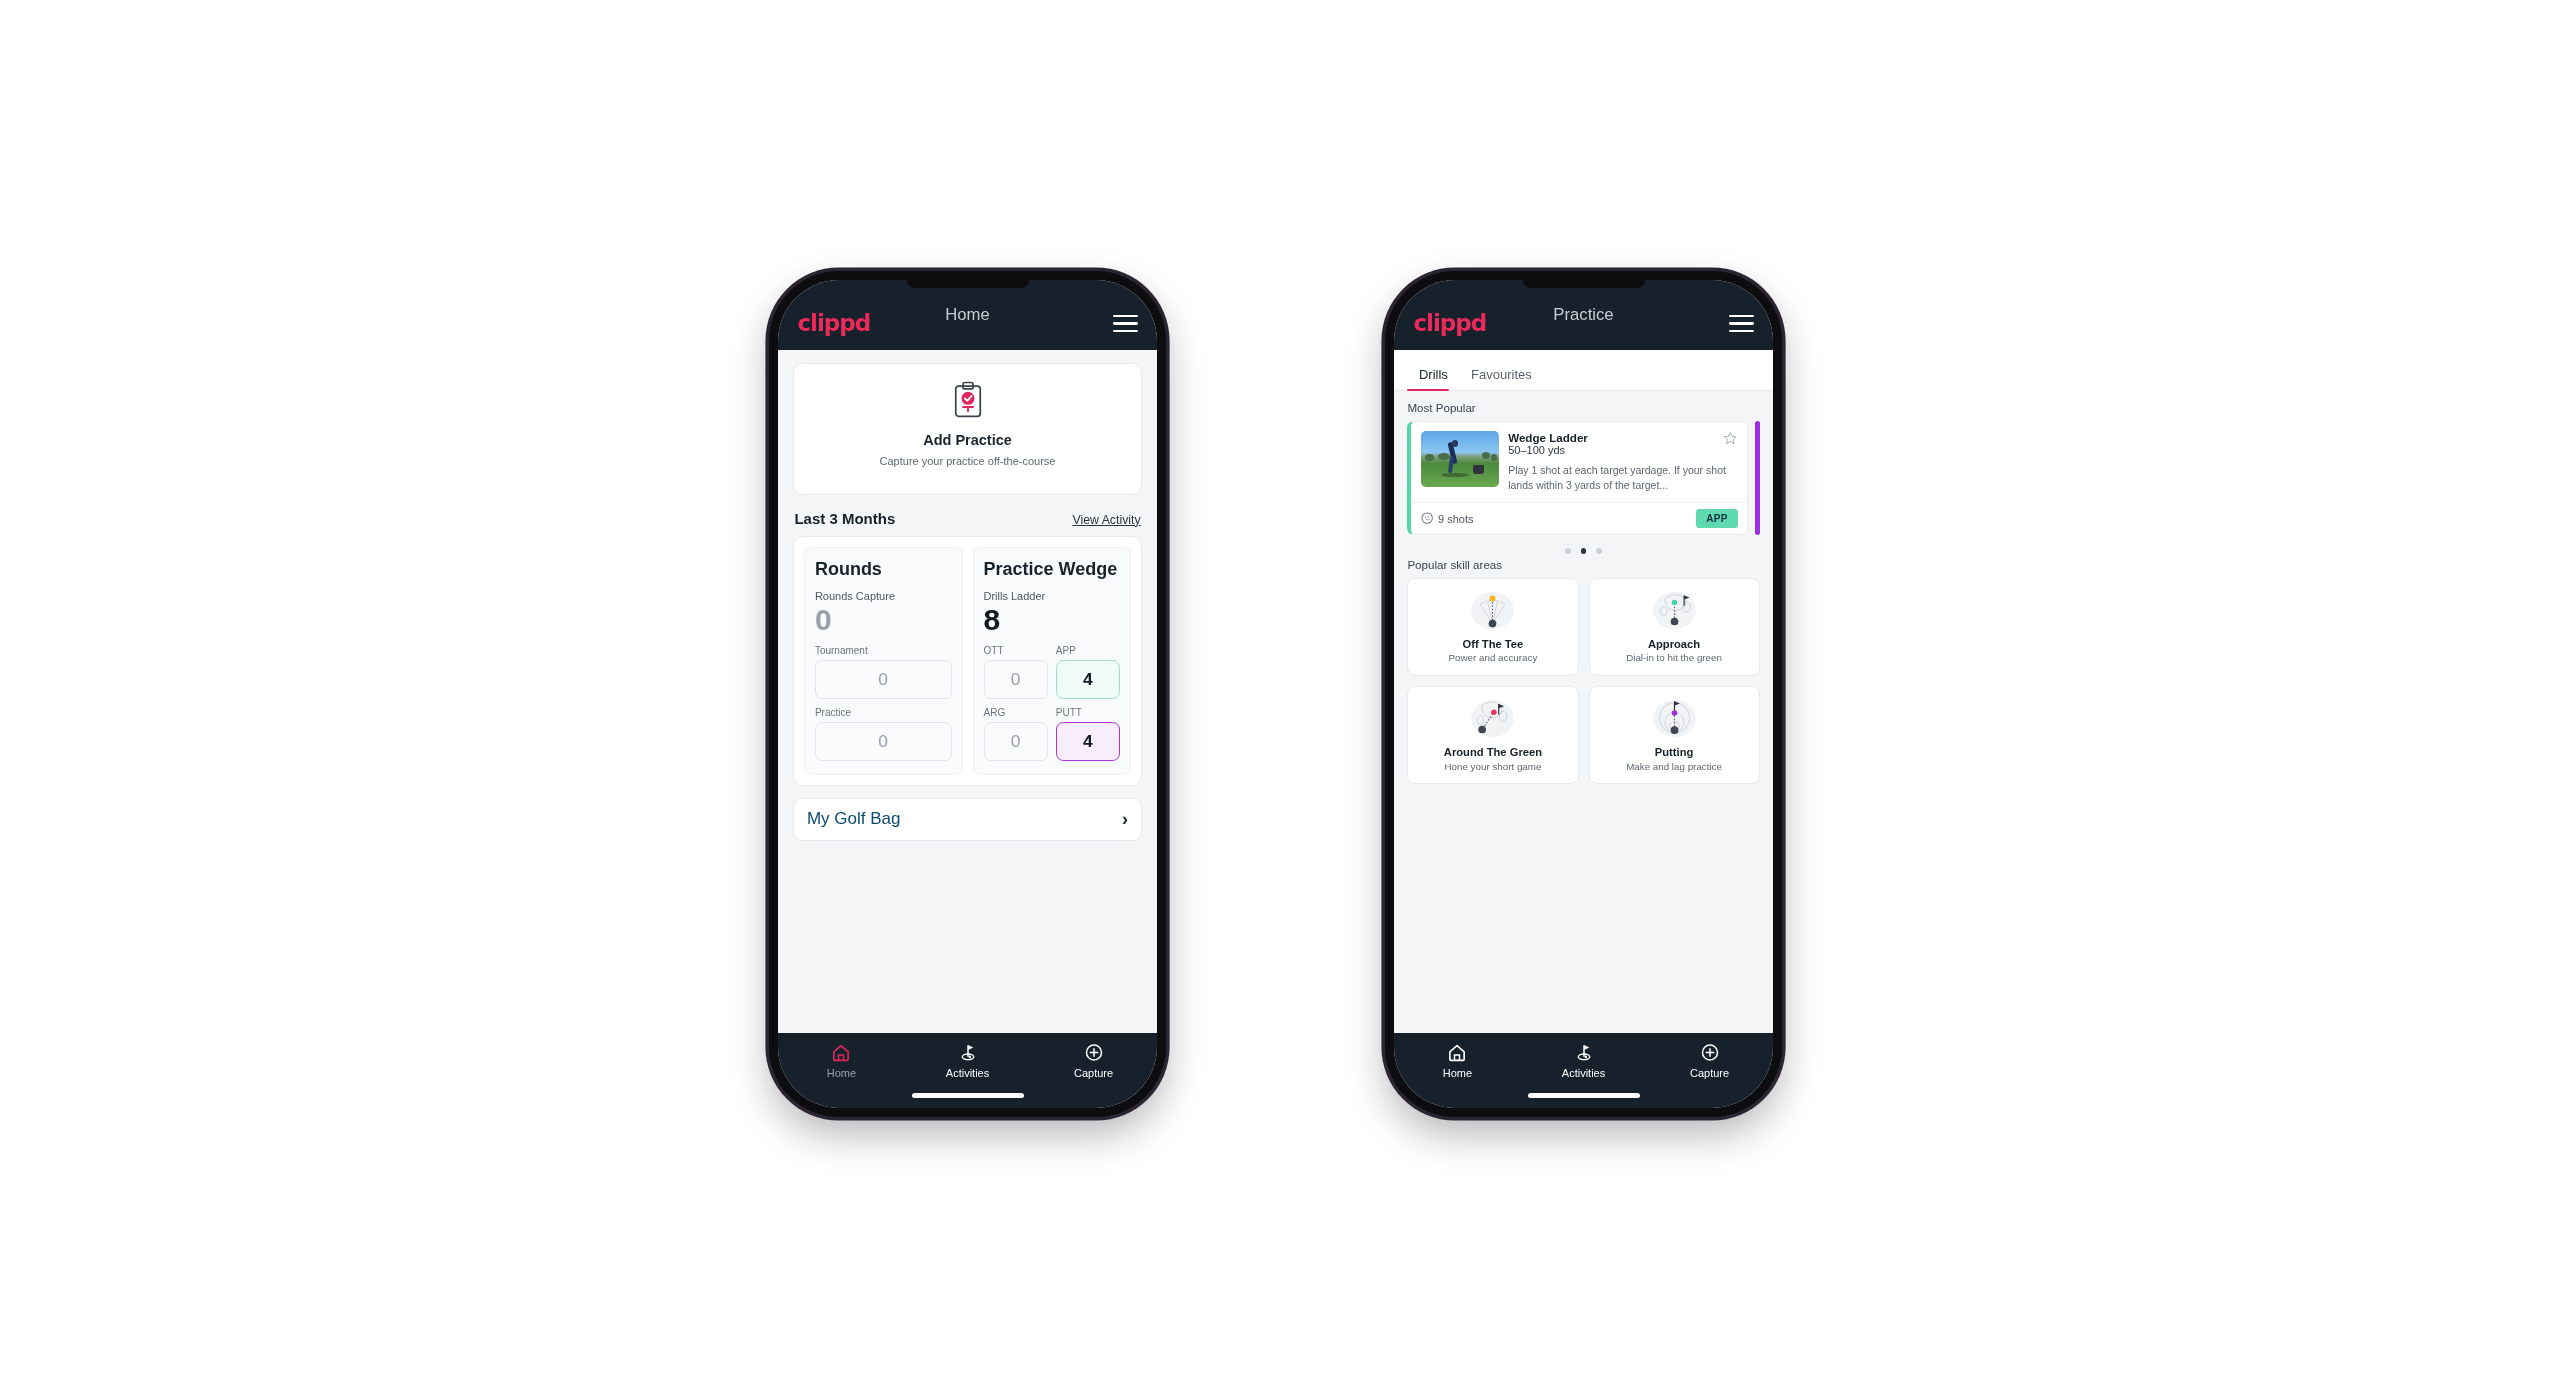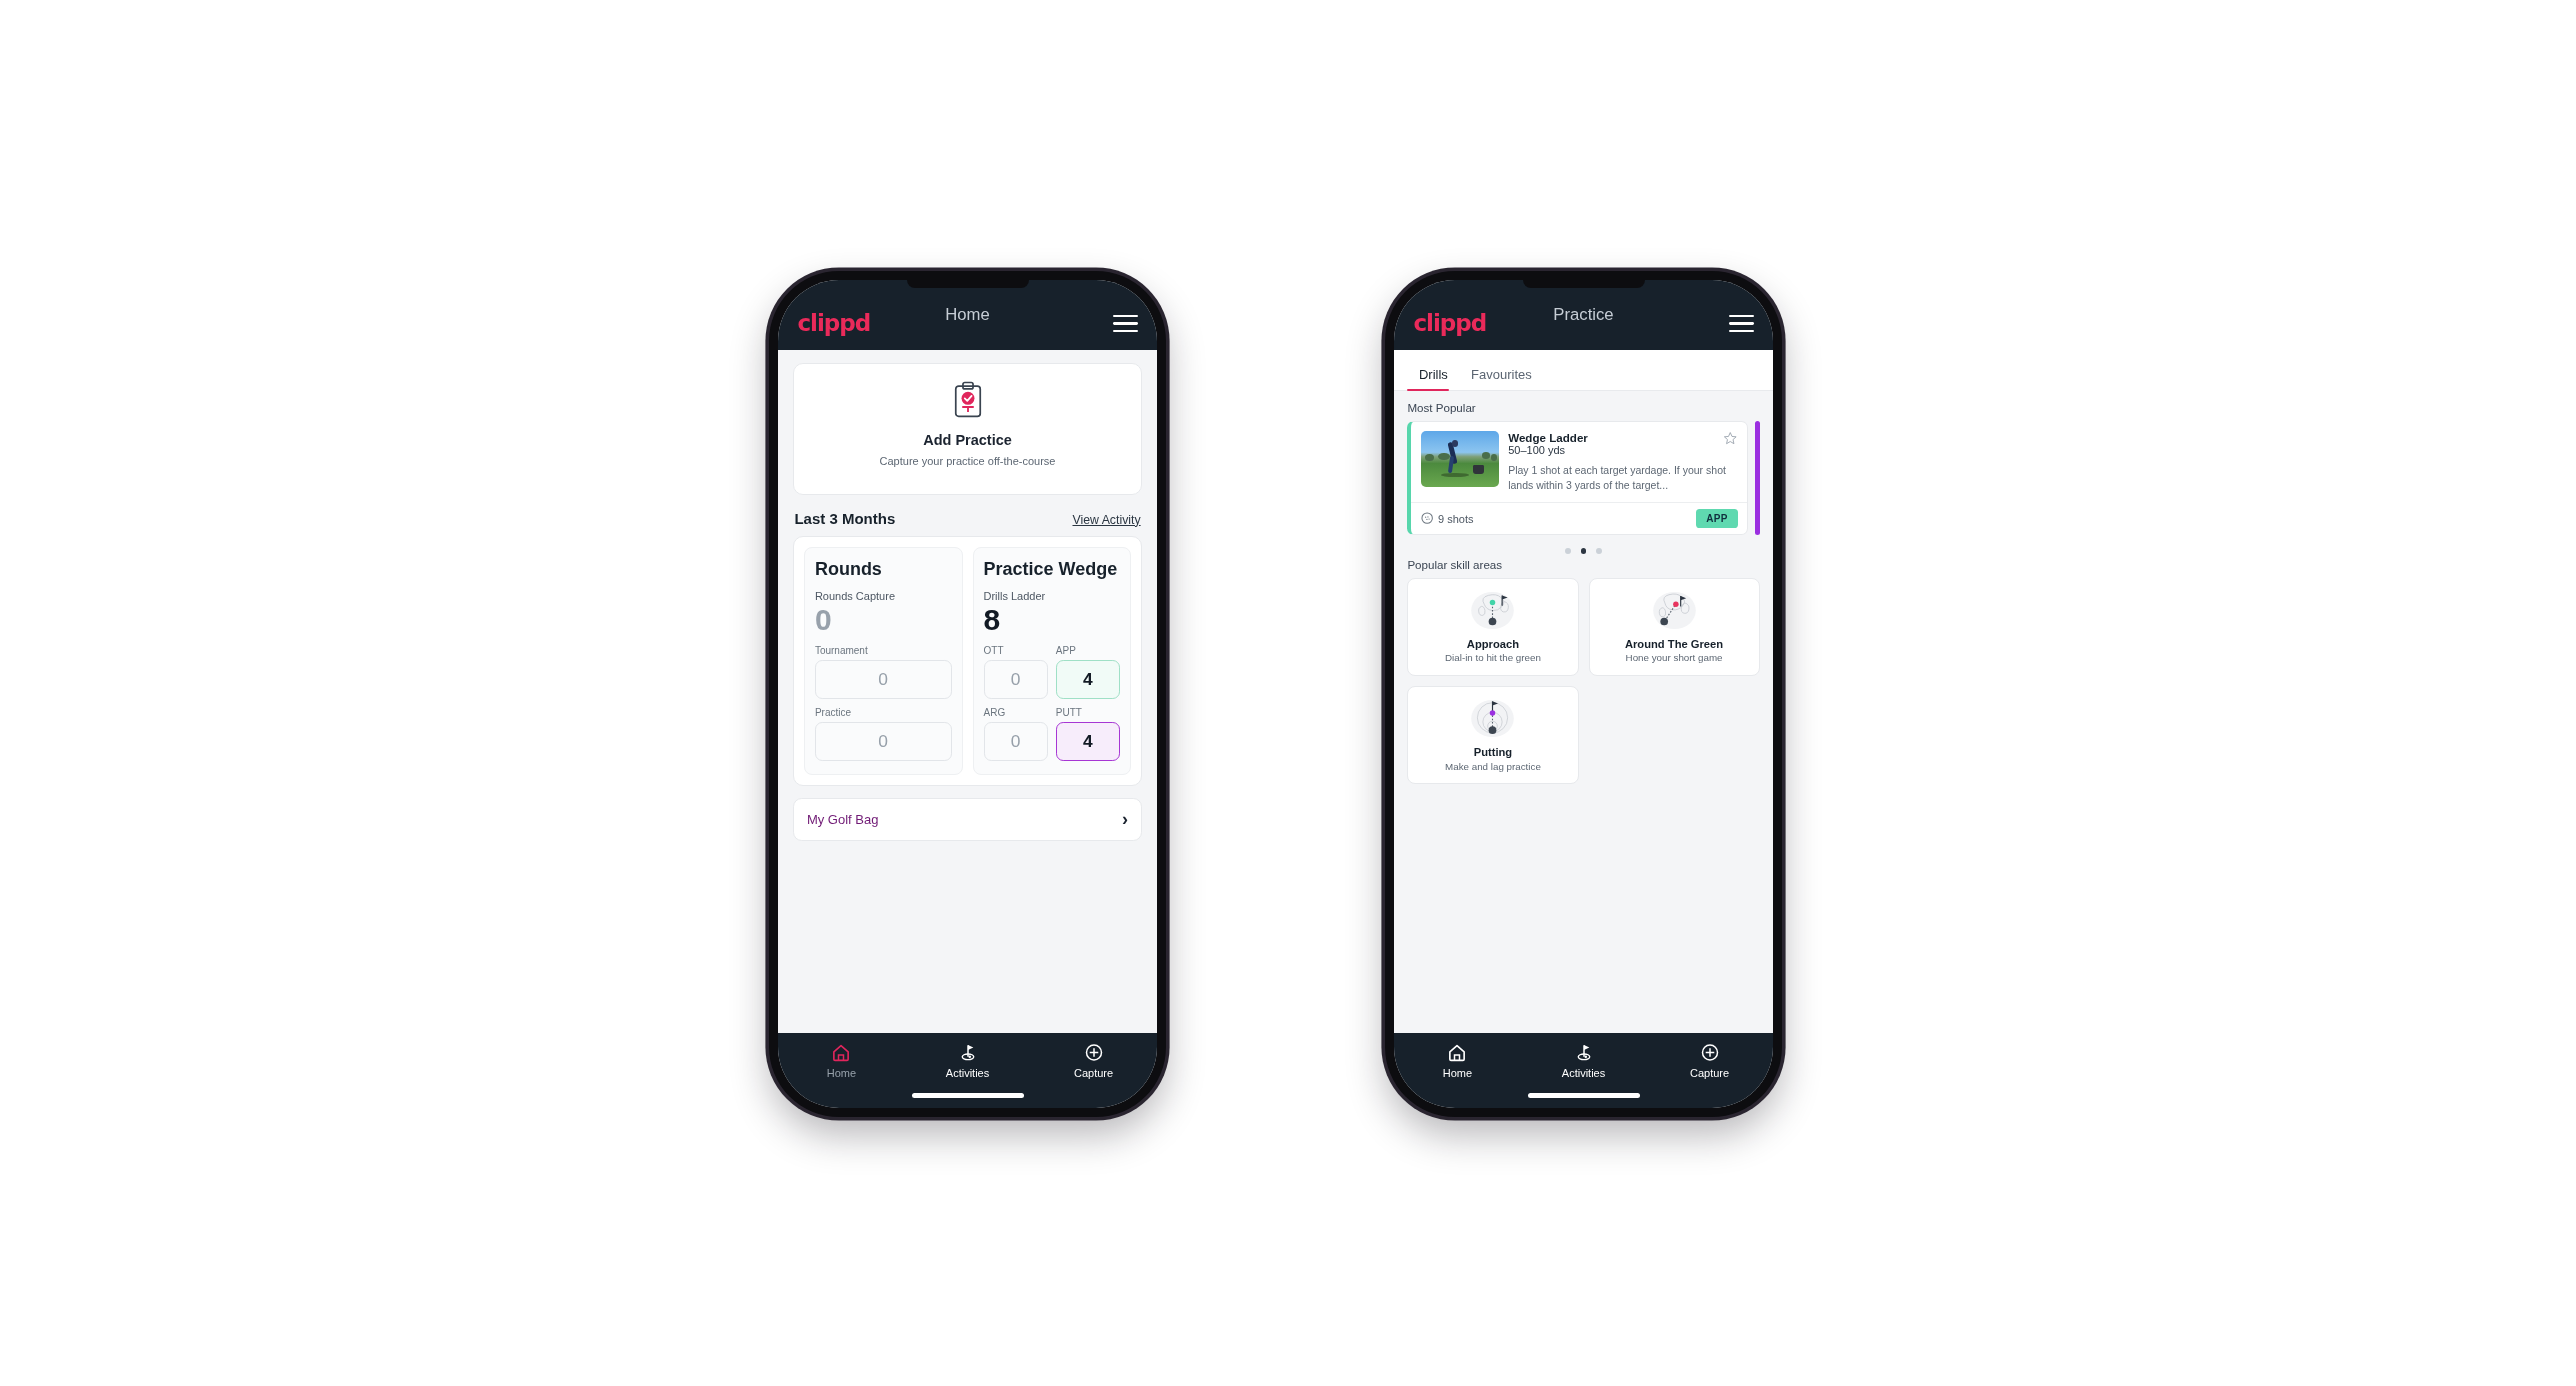--- a/index.html
+++ b/index.html
@@ -139,21 +139,21 @@
   }
 
   .golfbag {
     margin: 11.6px 14.5px 0 14.5px;
     background:#ffffff; border:0.7px solid #e7e9ec;
     border-radius: 8.7px;
     height: 43px;
     display:flex; align-items:center; justify-content:space-between;
     padding: 0 13px;
   }
-  .golfbag-label { font-size: 13px; color:#701a75; }
+  .golfbag-label { font-size: 17px; color:#0c4a6e; }
   .chev { font-size: 18px; color:#1c2430; line-height: 1; font-weight: 600; }
 
   
   .bottomnav {
     flex: 0 0 auto;
     height: 75px;
     background:#17212b;
     display:flex; align-items:flex-start;
     padding-top: 10px;
     position: relative;
@@ -443,20 +443,33 @@
           <div class="dots">
             <div class="dot"></div>
             <div class="dot on"></div>
             <div class="dot"></div>
           </div>
 
           <div class="p2-heading">Popular skill areas</div>
 
           <div class="skill-grid">
 
+            <div class="skill-card">
+              <svg class="skill-icon" viewBox="0 0 80 62">
+                <ellipse cx="40" cy="31" rx="31" ry="27" fill="#f2f3f5"></ellipse>
+                <path d="M40 50 L22 22 A30 30 0 0 1 58 22 Z" fill="none" stroke="#c7cbd1" stroke-width="1.1"></path>
+                <line x1="40" y1="50" x2="33" y2="19" stroke="#c7cbd1" stroke-width="1.1"></line>
+                <line x1="40" y1="50" x2="47" y2="19" stroke="#c7cbd1" stroke-width="1.1"></line>
+                <line x1="40" y1="50" x2="40" y2="14" stroke="#5a636e" stroke-width="1.6" stroke-dasharray="2.4 2.4"></line>
+                <circle cx="40" cy="13.5" r="4.4" fill="#f5b327"></circle>
+                <circle cx="40" cy="50" r="5.6" fill="#3d4651"></circle>
+              </svg>
+              <div class="skill-name">Off The Tee</div>
+              <div class="skill-sub">Power and accuracy</div>
+            </div>
 
             <div class="skill-card">
               <svg class="skill-icon" viewBox="0 0 80 62">
                 <ellipse cx="40" cy="31" rx="31" ry="27" fill="#f2f3f5"></ellipse>
                 <path d="M28 22 q-6 -10 6 -13 q12 -3 18 3 q8 6 2 13 q-6 7 -14 6 q-9 -1 -12 -9 Z" fill="none" stroke="#c7cbd1" stroke-width="1.2"></path>
                 <path d="M57 18 q7 2 6 9 q-1 7 -7 6 q-5 -1 -4 -8 q1 -6 5 -7 Z" fill="none" stroke="#c7cbd1" stroke-width="1.2"></path>
                 <path d="M24 25 q-5 2 -4 8 q1 6 6 5 q4 -1 3 -7 q-1 -6 -5 -6 Z" fill="none" stroke="#c7cbd1" stroke-width="1.2"></path>
                 <line x1="54" y1="9" x2="54" y2="24" stroke="#2b3440" stroke-width="1.7"></line>
                 <path d="M54 9 L62 12 L54 15 Z" fill="#2b3440"></path>
                 <line x1="40" y1="47" x2="40" y2="20" stroke="#5a636e" stroke-width="1.6" stroke-dasharray="2.4 2.4"></line>

